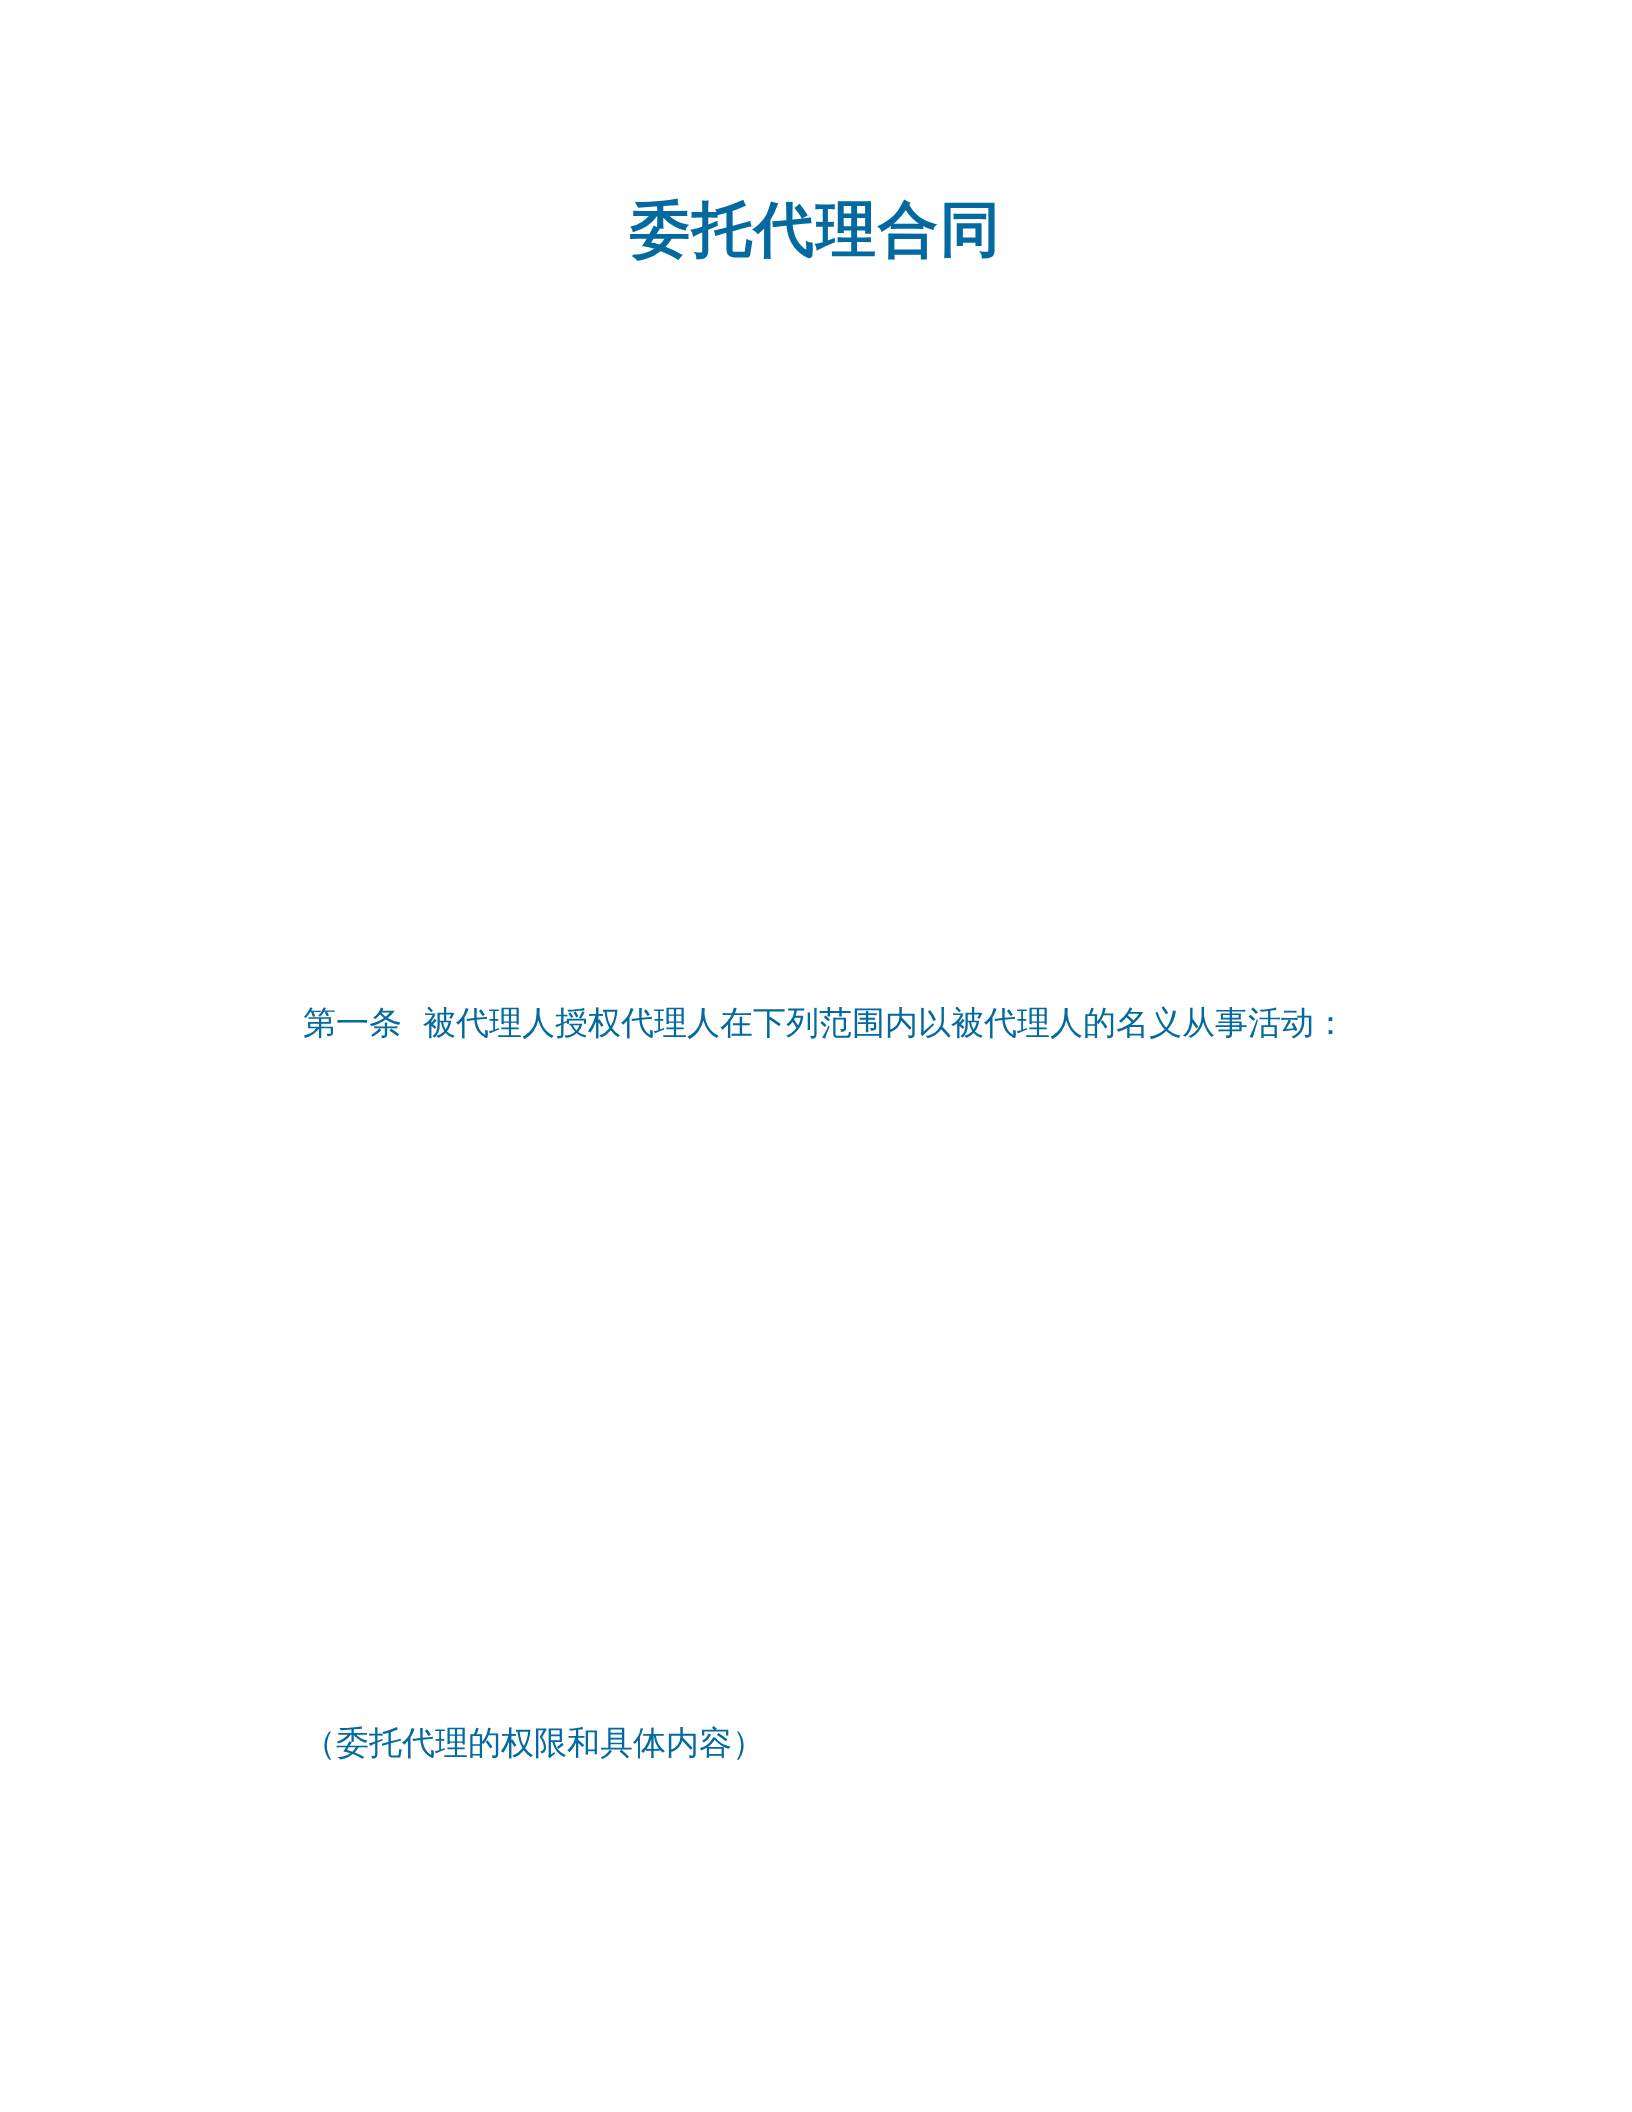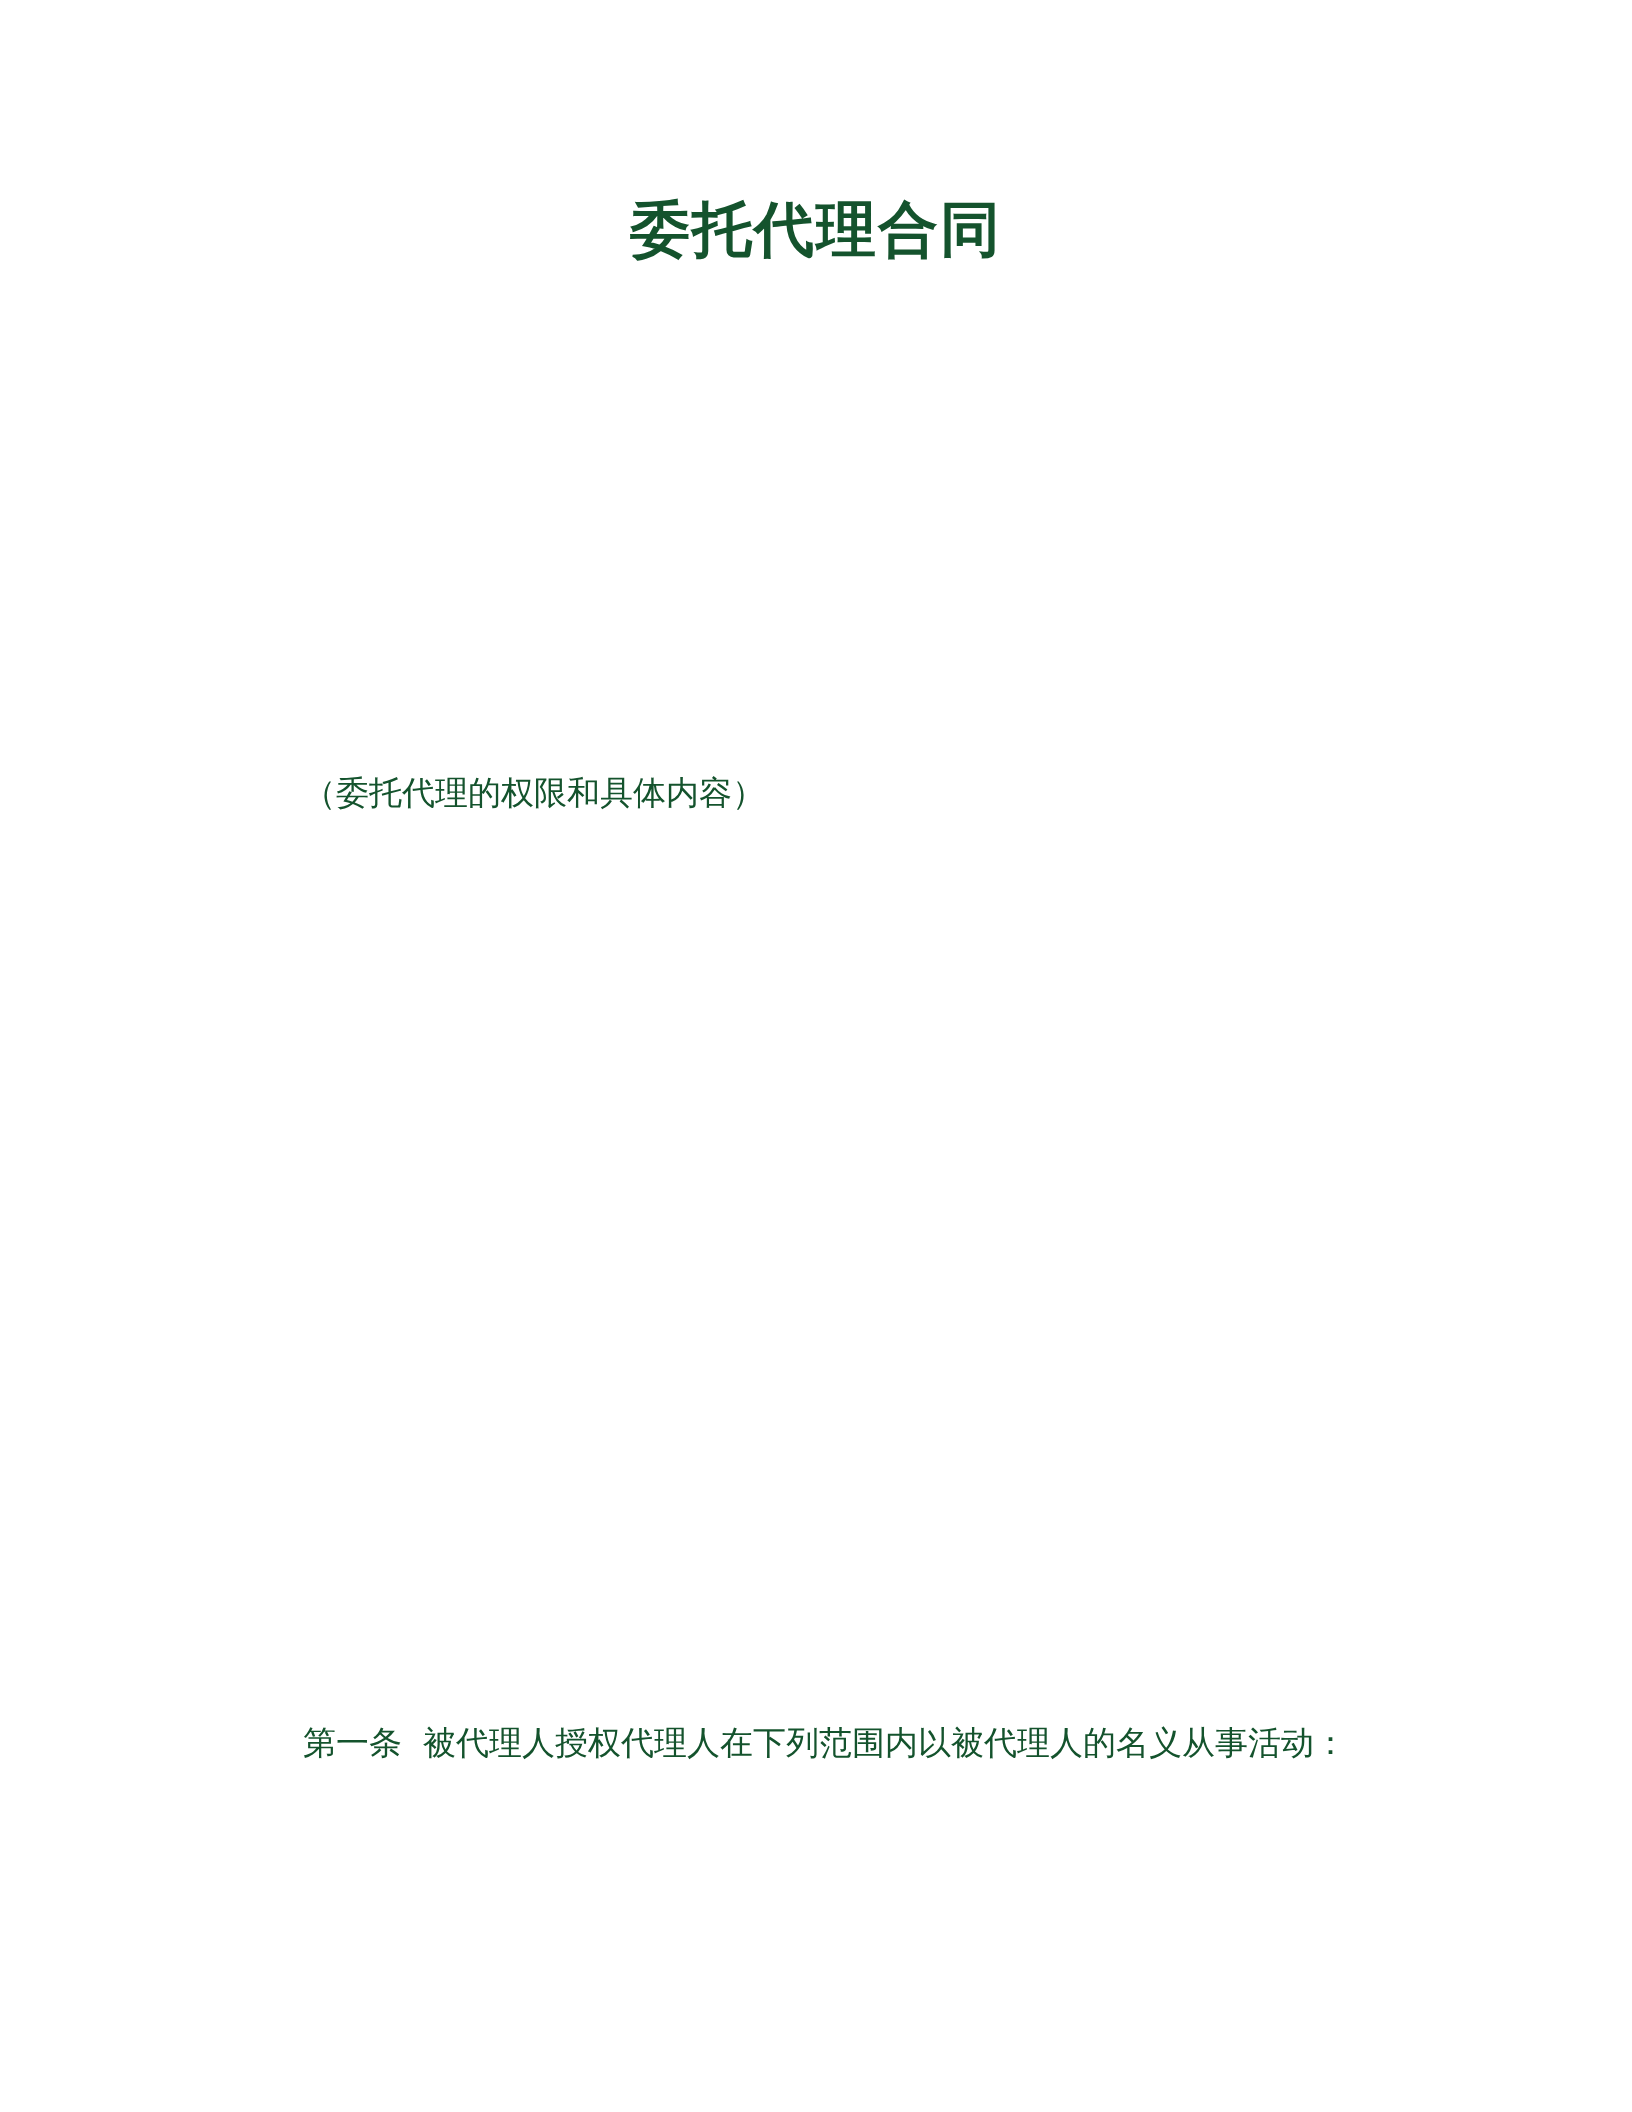--- a/index.html
+++ b/index.html
@@ -1,21 +1,21 @@
 <!DOCTYPE html>
 <html><head>
 <meta charset="utf-8">
 <style>
   html, body { margin: 0; padding: 0; background: #ffffff; }
   .page {
     position: relative;
     width: 1632px;
     height: 2112px;
     background: #ffffff;
-    color: #14532d;
+    color: #0369a1;
     overflow: hidden;
     font-family: "DejaVu Serif", "Liberation Serif", serif;
   }
   .title {
     margin: 0;
     padding-top: 185px;
     line-height: 88px;
     font-size: 60px;
     font-weight: bold;
     text-align: center;
@@ -35,26 +35,26 @@
 </style>
 </head>
 <body>
 
 <div class="page">
 
   <h1 class="title">委托代理合同</h1>
 
   <div class="content">
 
+    <p class="para first">
+      <span class="line indent">第一条  被代理人授权代理人在下列范围内以被代理人的名义从事活动：</span>
+    </p>
+
     <p class="para">
       <span class="line indent">（委托代理的权限和具体内容）</span>
-    </p>
-
-    <p class="para first">
-      <span class="line indent">第一条  被代理人授权代理人在下列范围内以被代理人的名义从事活动：</span>
     </p>
 
     
 
     
 
     
 
     
 

